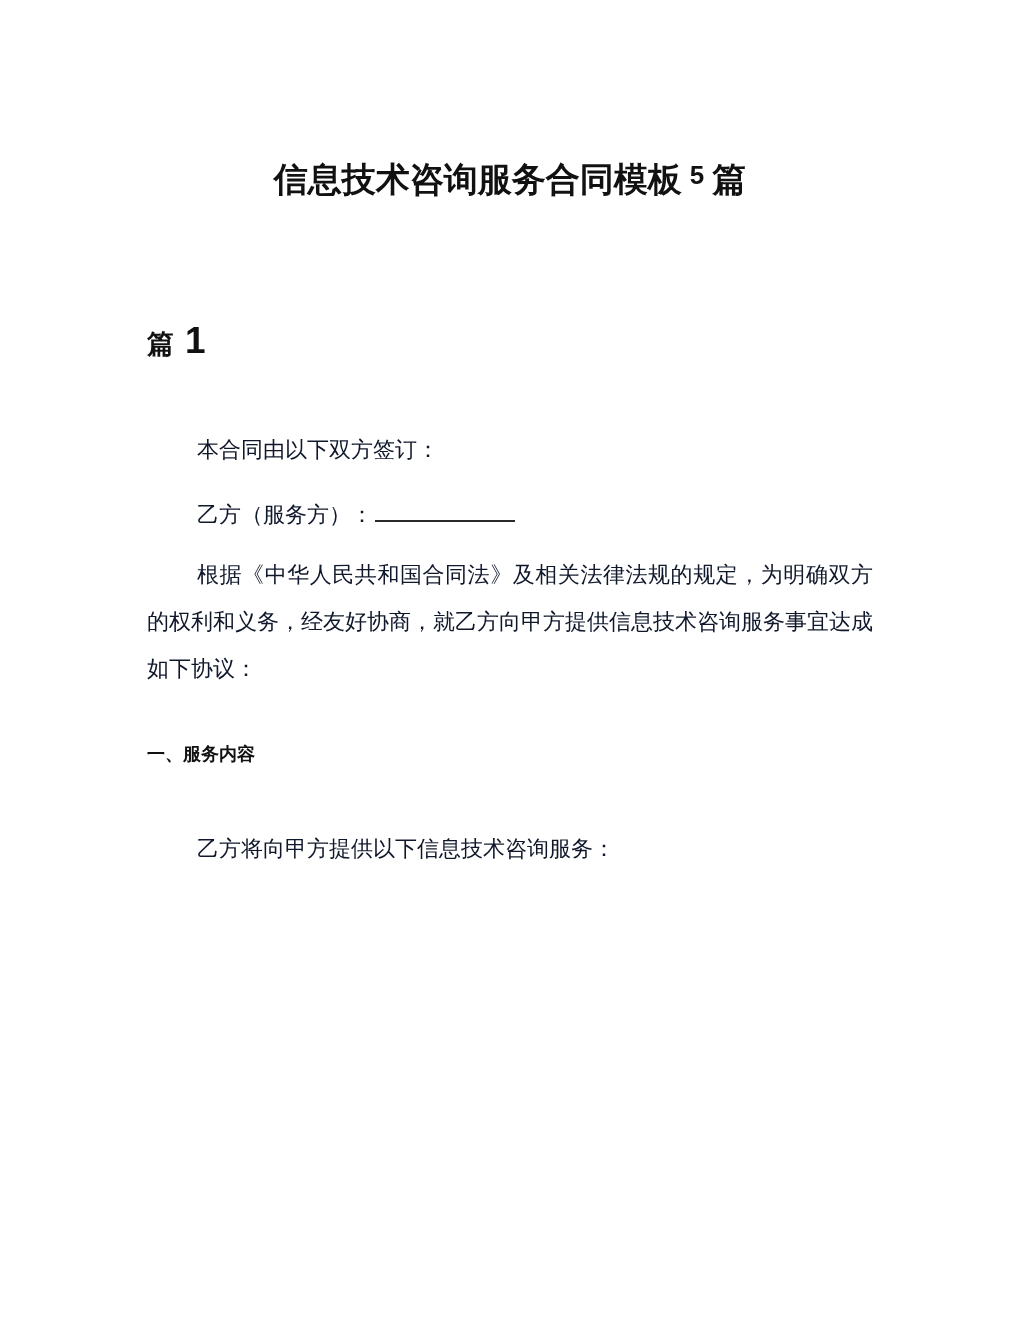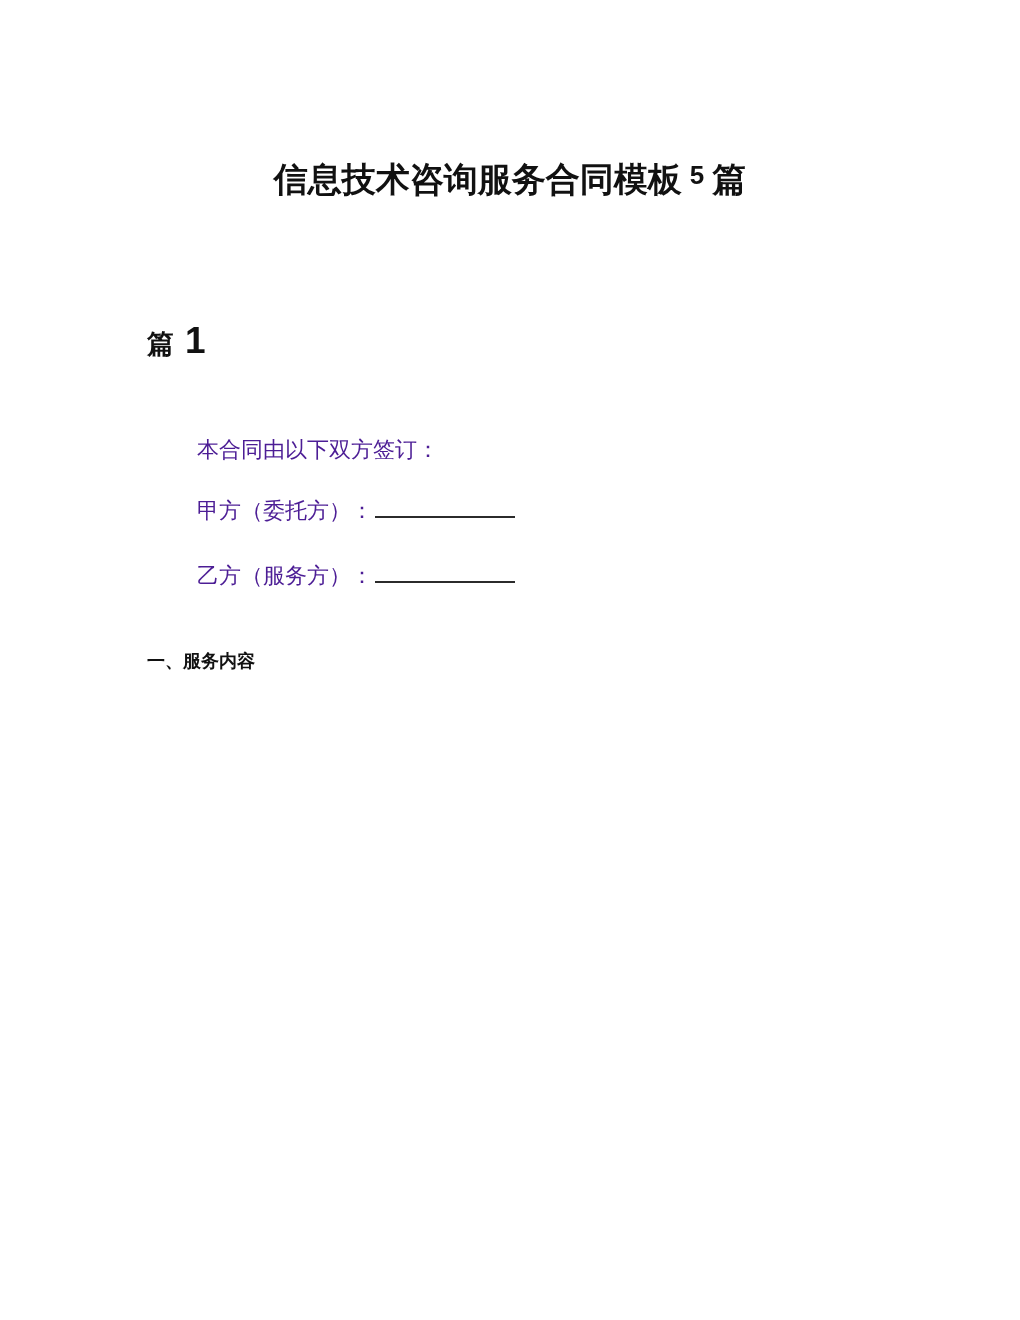--- a/index.html
+++ b/index.html
@@ -45,21 +45,21 @@
   h2 .part-number {
     font-size: 37px;
     margin-left: 11px;
     font-weight: 700;
   }
   .para {
     margin: 0;
     font-size: 22px;
     line-height: 47px;
     text-align: justify;
-    color: #4c1d95;
+    color: #0f172a;
   }
   .indent {
     text-indent: 50px;
   }
   .p-intro   { margin-top: 62px; }
   .p-party-a { margin-top: 14px; }
   .p-party-b { margin-top: 18px; }
   .p-basis   { margin-top: 13px; }
   .p-service-intro { margin-top: 52px; }
   .p-item1   { margin-top: 20px; }
@@ -89,23 +89,24 @@
 <body>
 
 <div class="page">
 
   <h1 class="doc-title"><span>信息技术咨询服务合同模板</span><span class="title-count">5</span><span>篇</span></h1>
 
   <h2 class="part-heading"><span>篇</span><span class="part-number">1</span></h2>
 
   <p class="para indent p-intro"><span>本合同由以下双方签订：</span></p>
 
-  <p class="para indent p-party-a"><span>甲方（委托方）：</span><span class="blank-line"></span></p>
 
   <p class="para indent p-party-b"><span>乙方（服务方）：</span><span class="blank-line"></span></p>
 
+  <p class="para indent p-basis"><span>根据《中华人民共和国合同法》及相关法律法规的规定，为明确双方的权利和义务，经友好协商，就乙方向甲方提供信息技术咨询服务事宜达成如下协议：</span></p>
 
   <h3 class="clause-heading"><span>一、服务内容</span></h3>
 
+  <p class="para indent p-service-intro"><span>乙方将向甲方提供以下信息技术咨询服务：</span></p>
 
 
 
 </div>
 
 </body></html>

